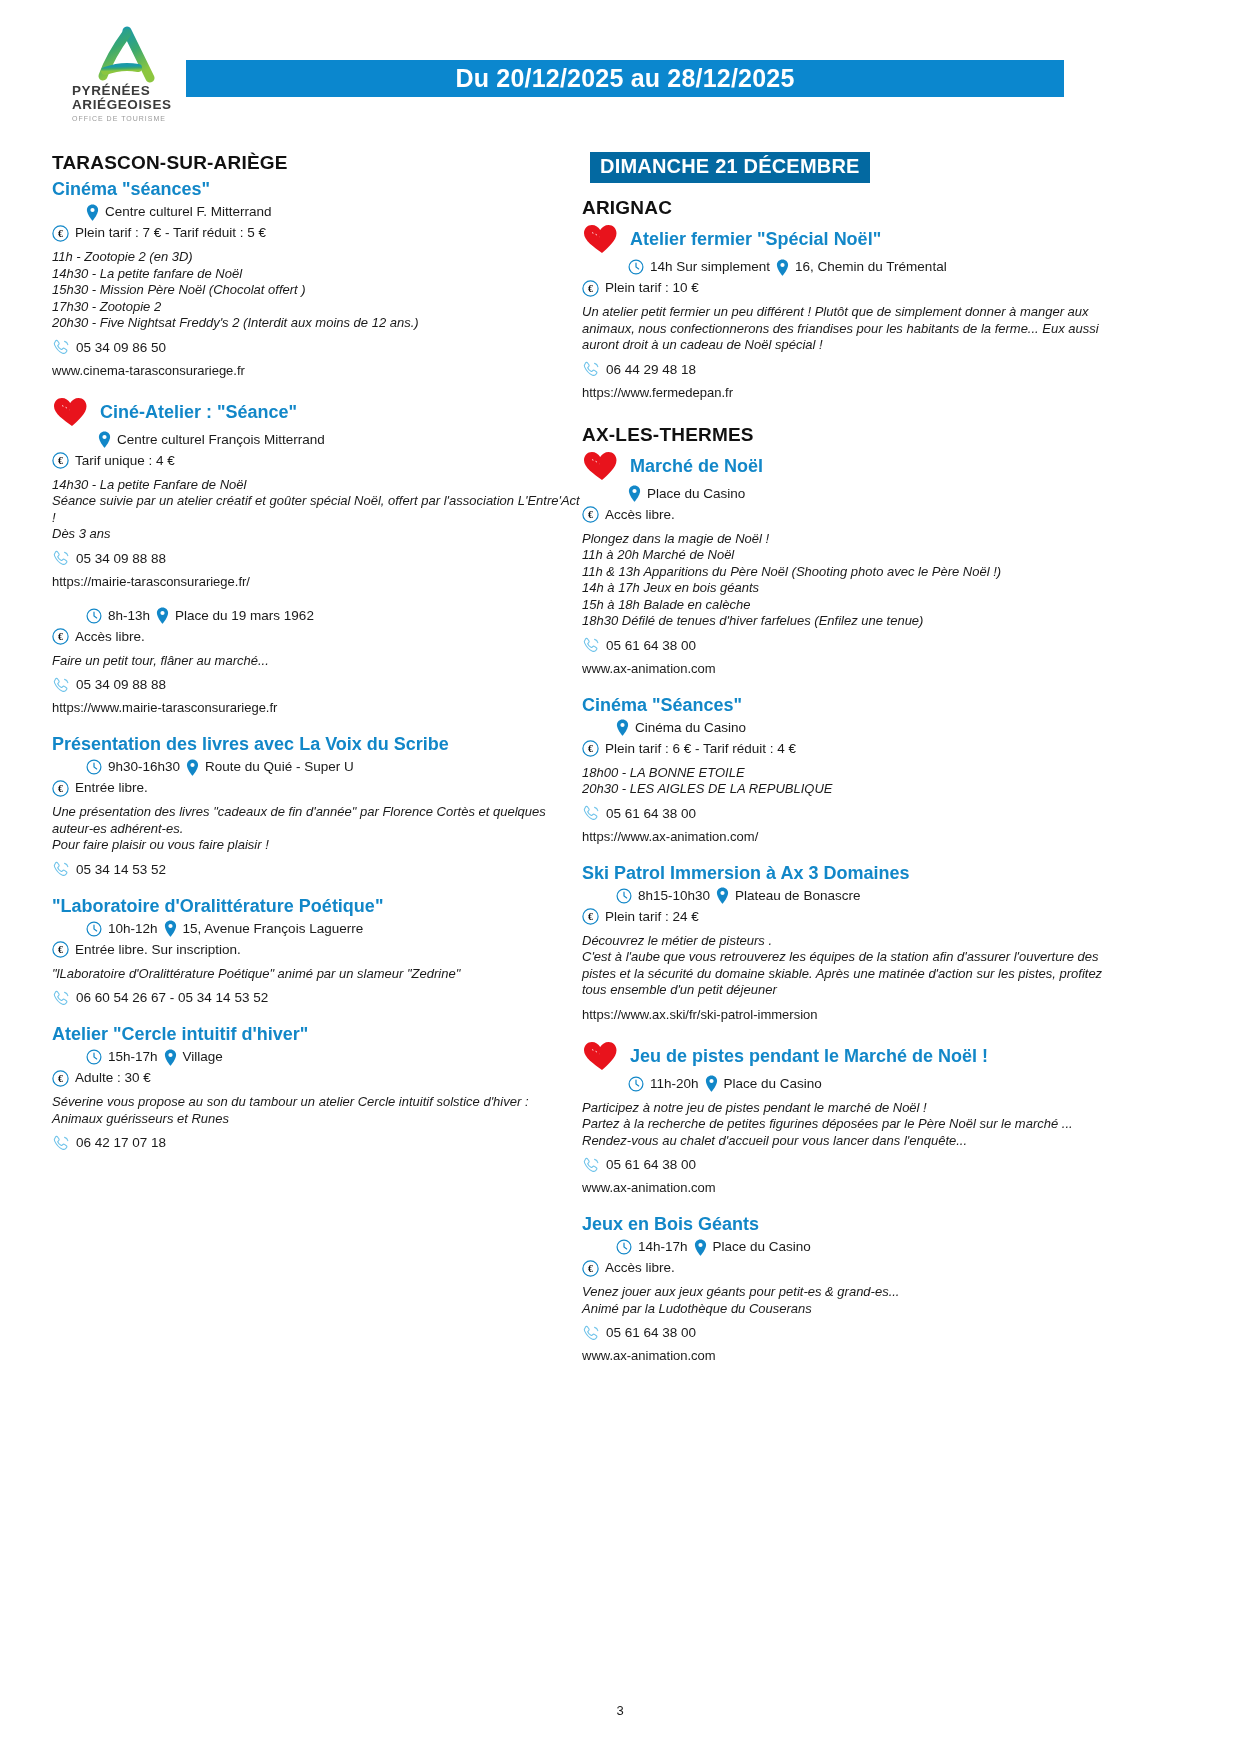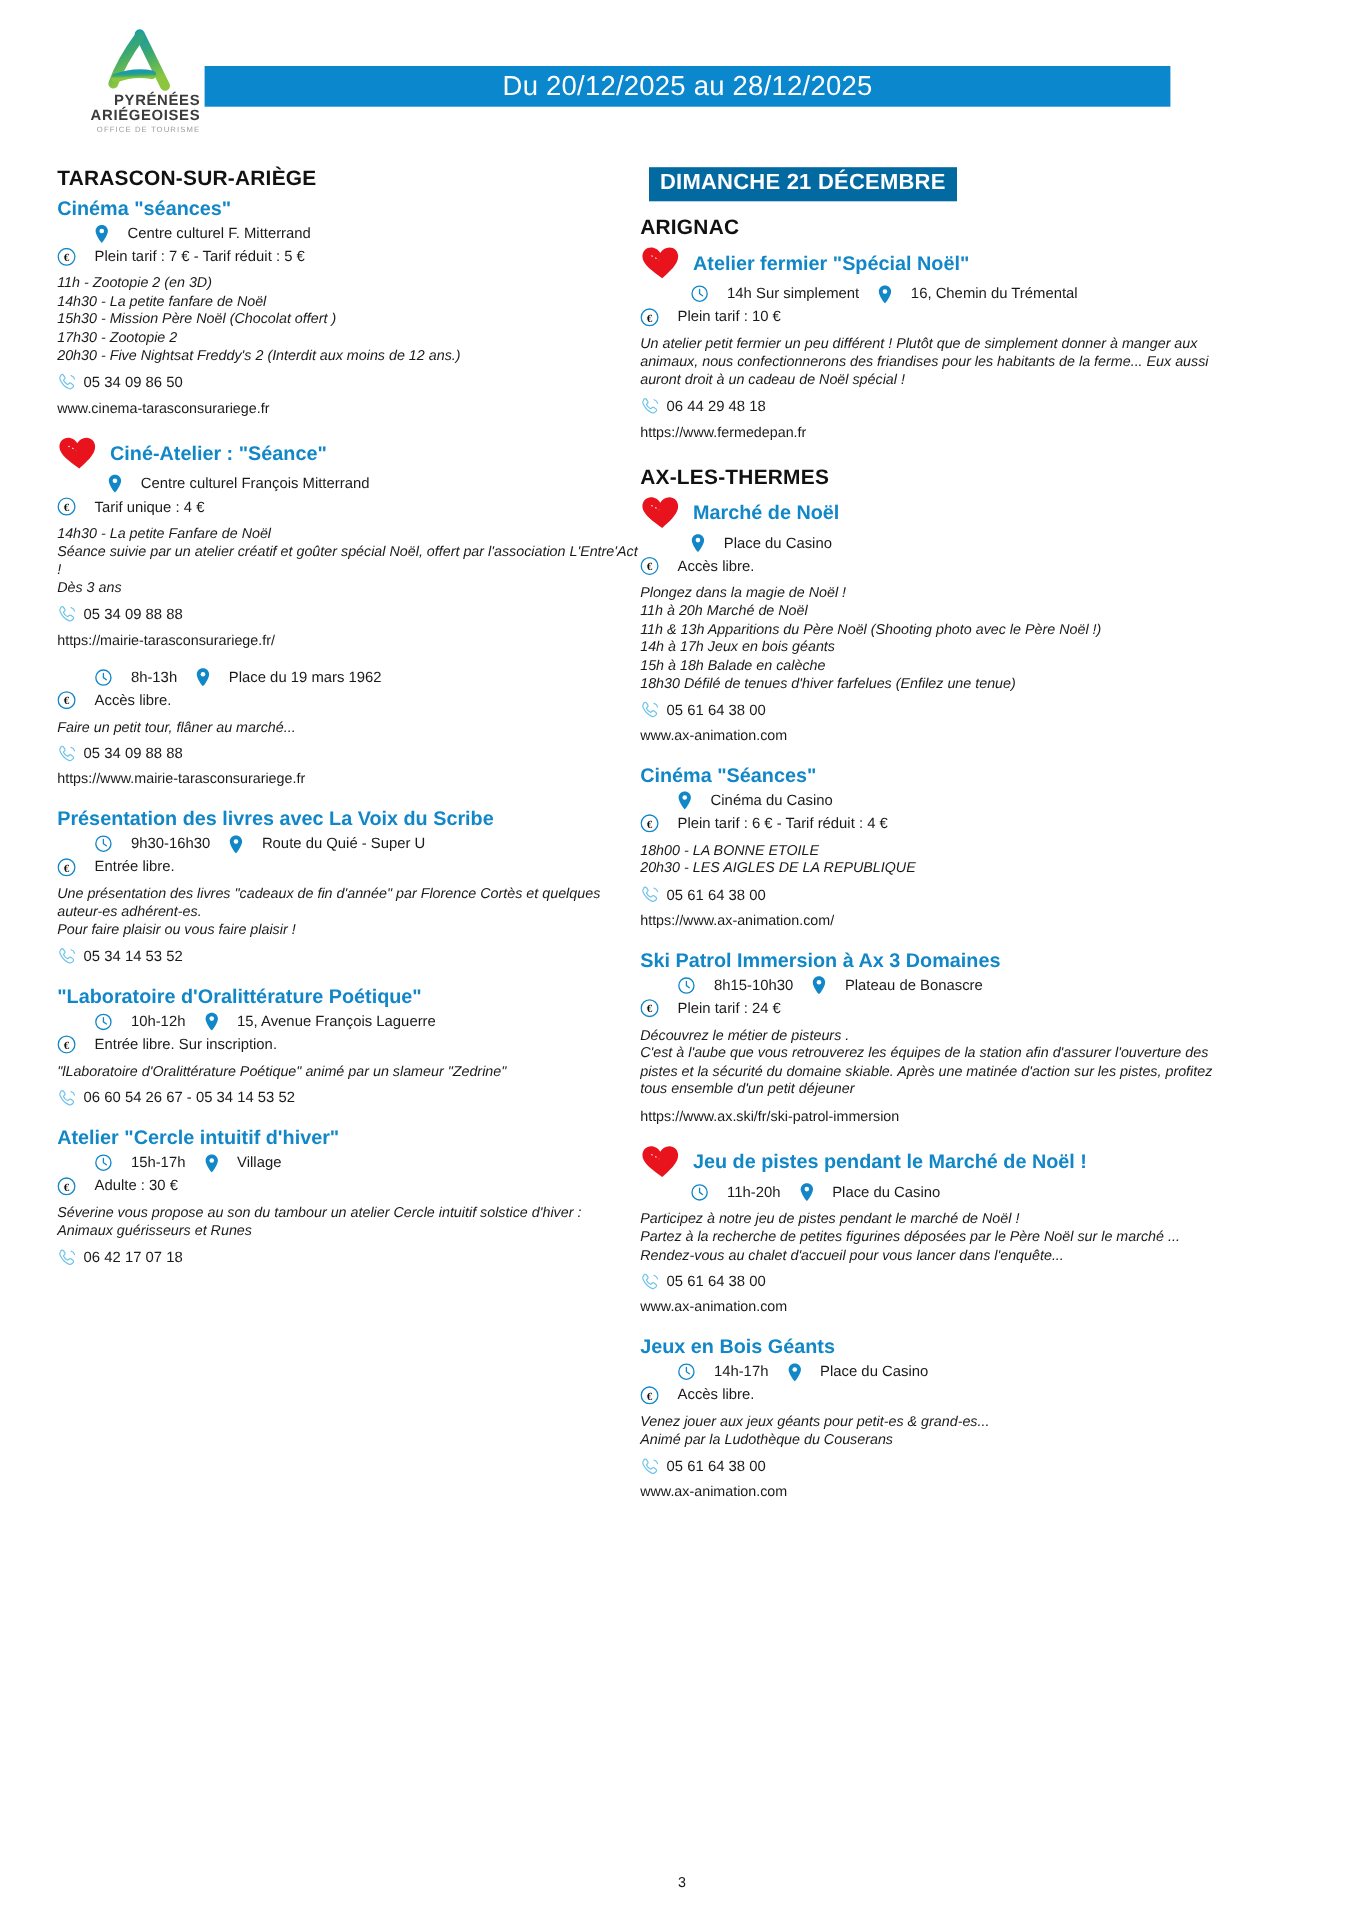--- a/index.html
+++ b/index.html
@@ -19,21 +19,21 @@
   .page-header {
     position: relative;
     height: 120px;
     padding: 0;
   }
   .logo-block {
     position: absolute;
     left: 72px;
     top: 26px;
     width: 110px;
-    text-align: right;
+    text-align: left;
   }
   .logo-mark { width: 110px; height: 58px; display:block; }
   .logo-line1, .logo-line2 {
     font-size: 13.5px;
     font-weight: bold;
     letter-spacing: 0.6px;
     color: #3b3b3b;
     line-height: 14px;
   }
   .logo-sub {
@@ -44,21 +44,21 @@
   }
   .date-banner {
     position: absolute;
     left: 186px;
     top: 60px;
     width: 878px;
     height: 37px;
     background: #0b87ce;
     color: #ffffff;
     font-size: 25px;
-    font-weight: normal;
+    font-weight: bold;
     letter-spacing: 0.2px;
     display: flex;
     align-items: center;
     justify-content: center;
   }
 
   
   .columns {
     position: absolute;
     top: 152px;
@@ -108,21 +108,21 @@
     font-weight: bold;
     color: #1287c8;
     line-height: 22px;
   }
   .event.has-heart .event-title { margin-left: 2px; }
 
   .meta-row {
     display: flex;
     align-items: center;
     flex-wrap: wrap;
-    gap: 17px;
+    gap: 6px;
     font-size: 13.5px;
     color: #1a1a1a;
     margin: 3px 0 3px 0;
     line-height: 18px;
   }
   .meta-row.indent  { padding-left: 34px; }
   .meta-row.indent2 { padding-left: 46px; }
 
   .ico { flex: 0 0 auto; display: inline-block; vertical-align: middle; }
   .ico svg { display: block; }

